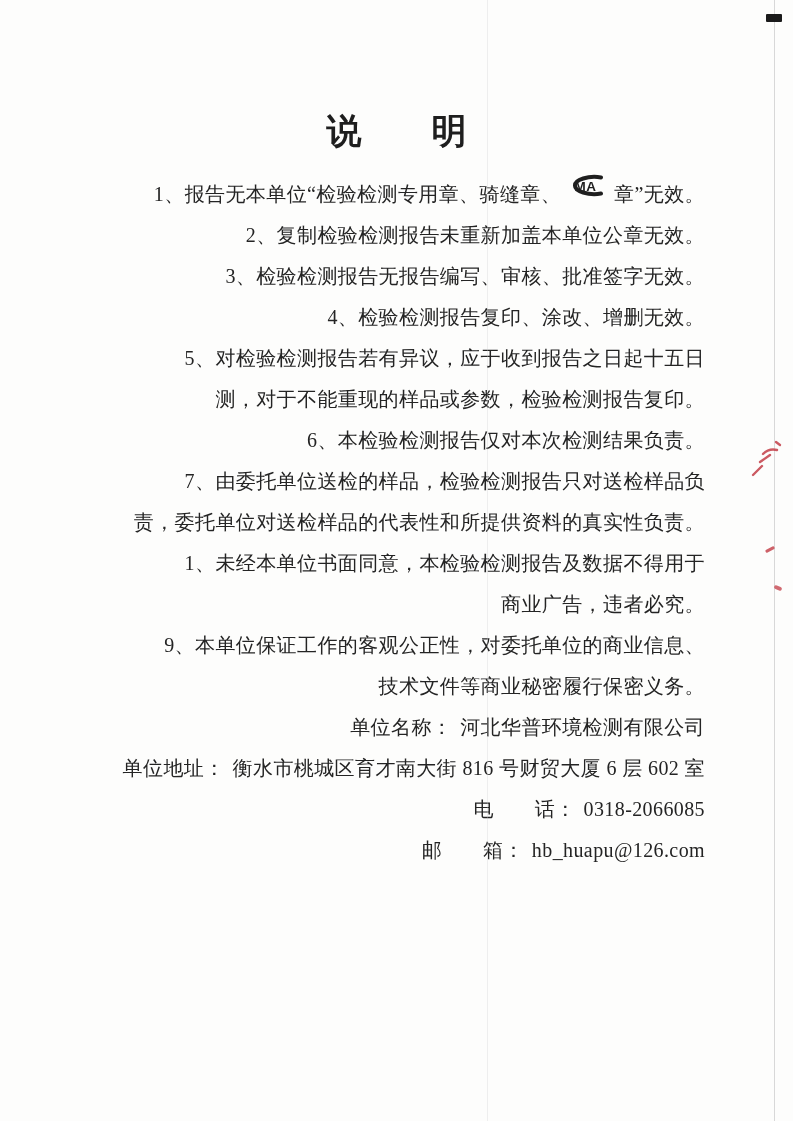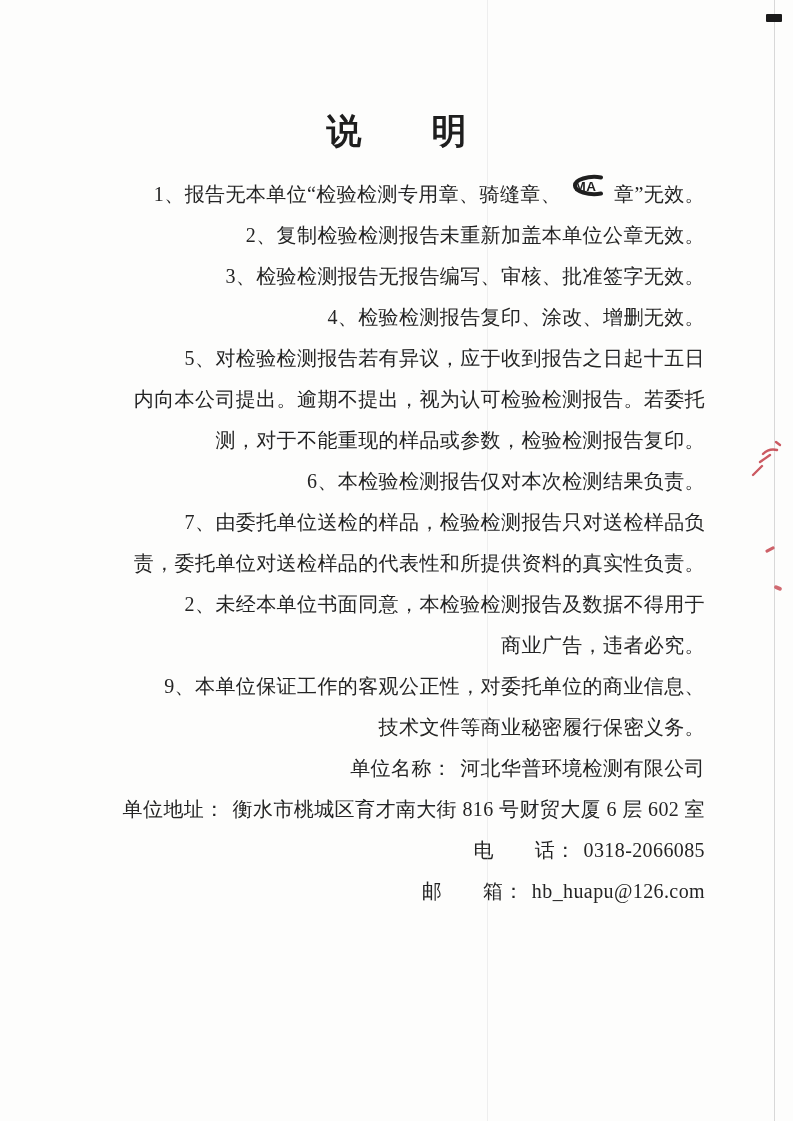--- a/index.html
+++ b/index.html
@@ -68,29 +68,28 @@
           <path d="M38 3.4 A 19.5 8.6 0 1 0 38 19.6" fill="none" stroke="#1f1f1f" stroke-width="4" stroke-linecap="round"></path>
           <text x="22.5" y="17" text-anchor="middle" font-family="Liberation Sans, sans-serif" font-size="13.5" font-weight="bold" fill="#1f1f1f">MA</text>
         </svg></span><span>章”无效。</span>
     </div>
 
     <div class="ln first">2、复制检验检测报告未重新加盖本单位公章无效。</div>
     <div class="ln first">3、检验检测报告无报告编写、审核、批准签字无效。</div>
     <div class="ln first">4、检验检测报告复印、涂改、增删无效。</div>
 
     <div class="ln first">5、对检验检测报告若有异议，应于收到报告之日起十五日</div>
-    <div class="ln">内向本公司提出。逾期不提出，视为认可检验检测报告。若委托</div>
     <div class="ln">测，对于不能重现的样品或参数，检验检测报告复印。</div>
 
     <div class="ln first">6、本检验检测报告仅对本次检测结果负责。</div>
 
     <div class="ln first">7、由委托单位送检的样品，检验检测报告只对送检样品负</div>
     <div class="ln">责，委托单位对送检样品的代表性和所提供资料的真实性负责。</div>
 
-    <div class="ln first">2、未经本单位书面同意，本检验检测报告及数据不得用于</div>
+    <div class="ln first">1、未经本单位书面同意，本检验检测报告及数据不得用于</div>
     <div class="ln">商业广告，违者必究。</div>
 
     <div class="ln first">9、本单位保证工作的客观公正性，对委托单位的商业信息、</div>
     <div class="ln">技术文件等商业秘密履行保密义务。</div>
 
     <div>
       <div class="ln">
         <span class="info-label">单位名称：</span><span class="info-value">河北华普环境检测有限公司</span>
       </div>
       <div class="ln">

